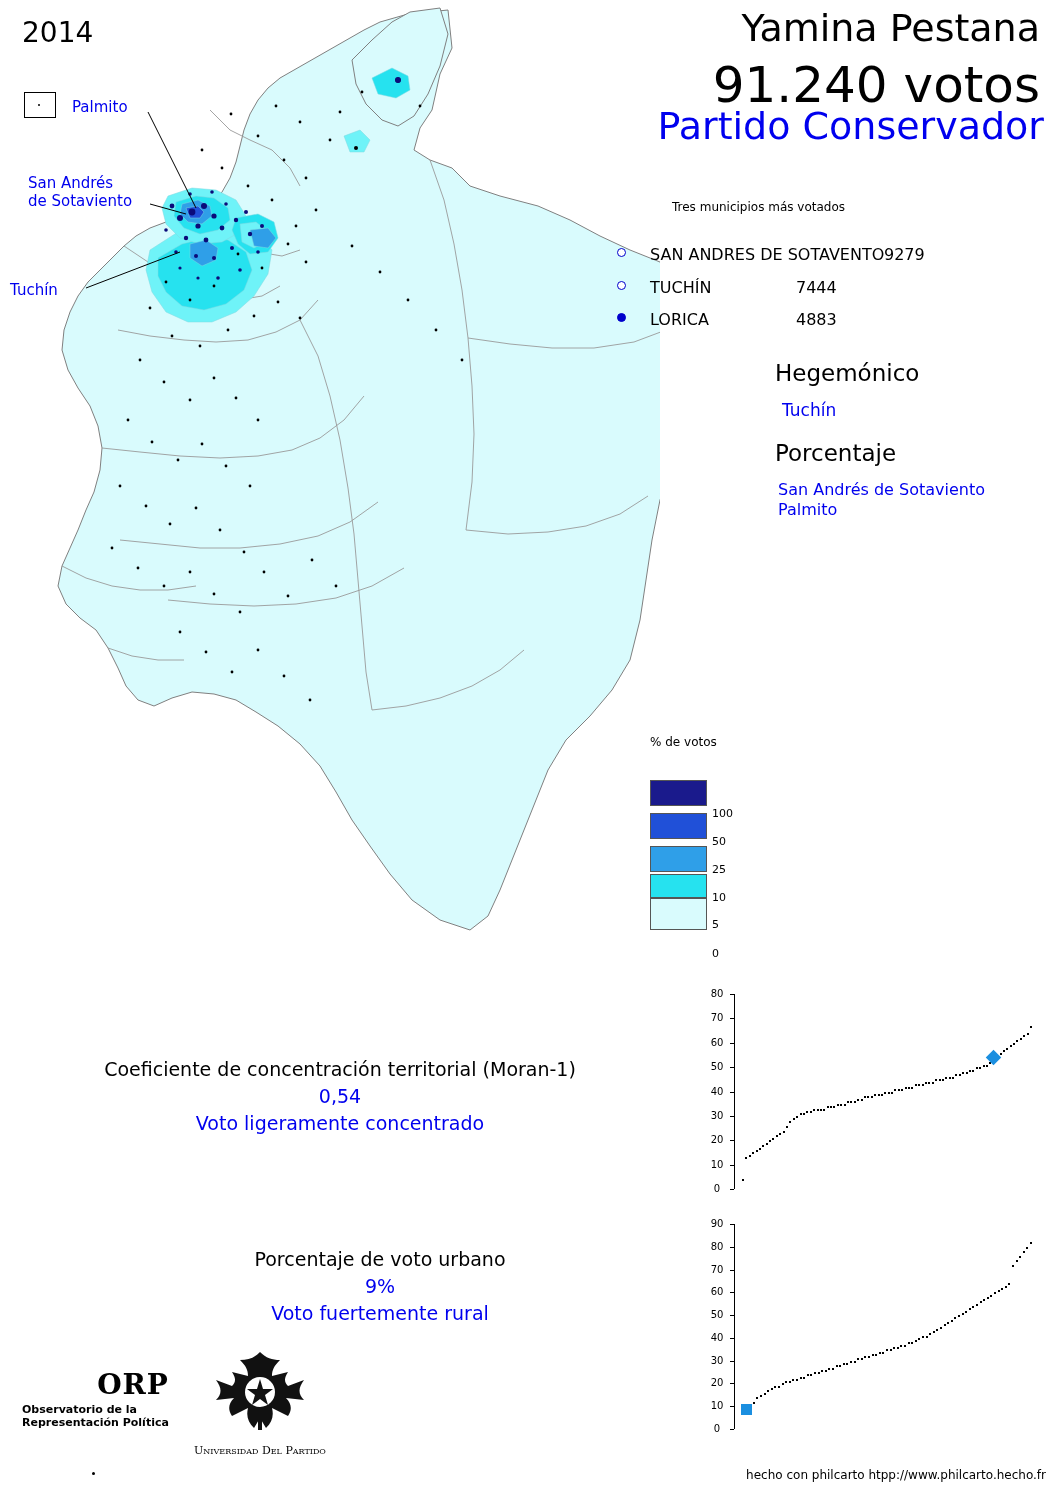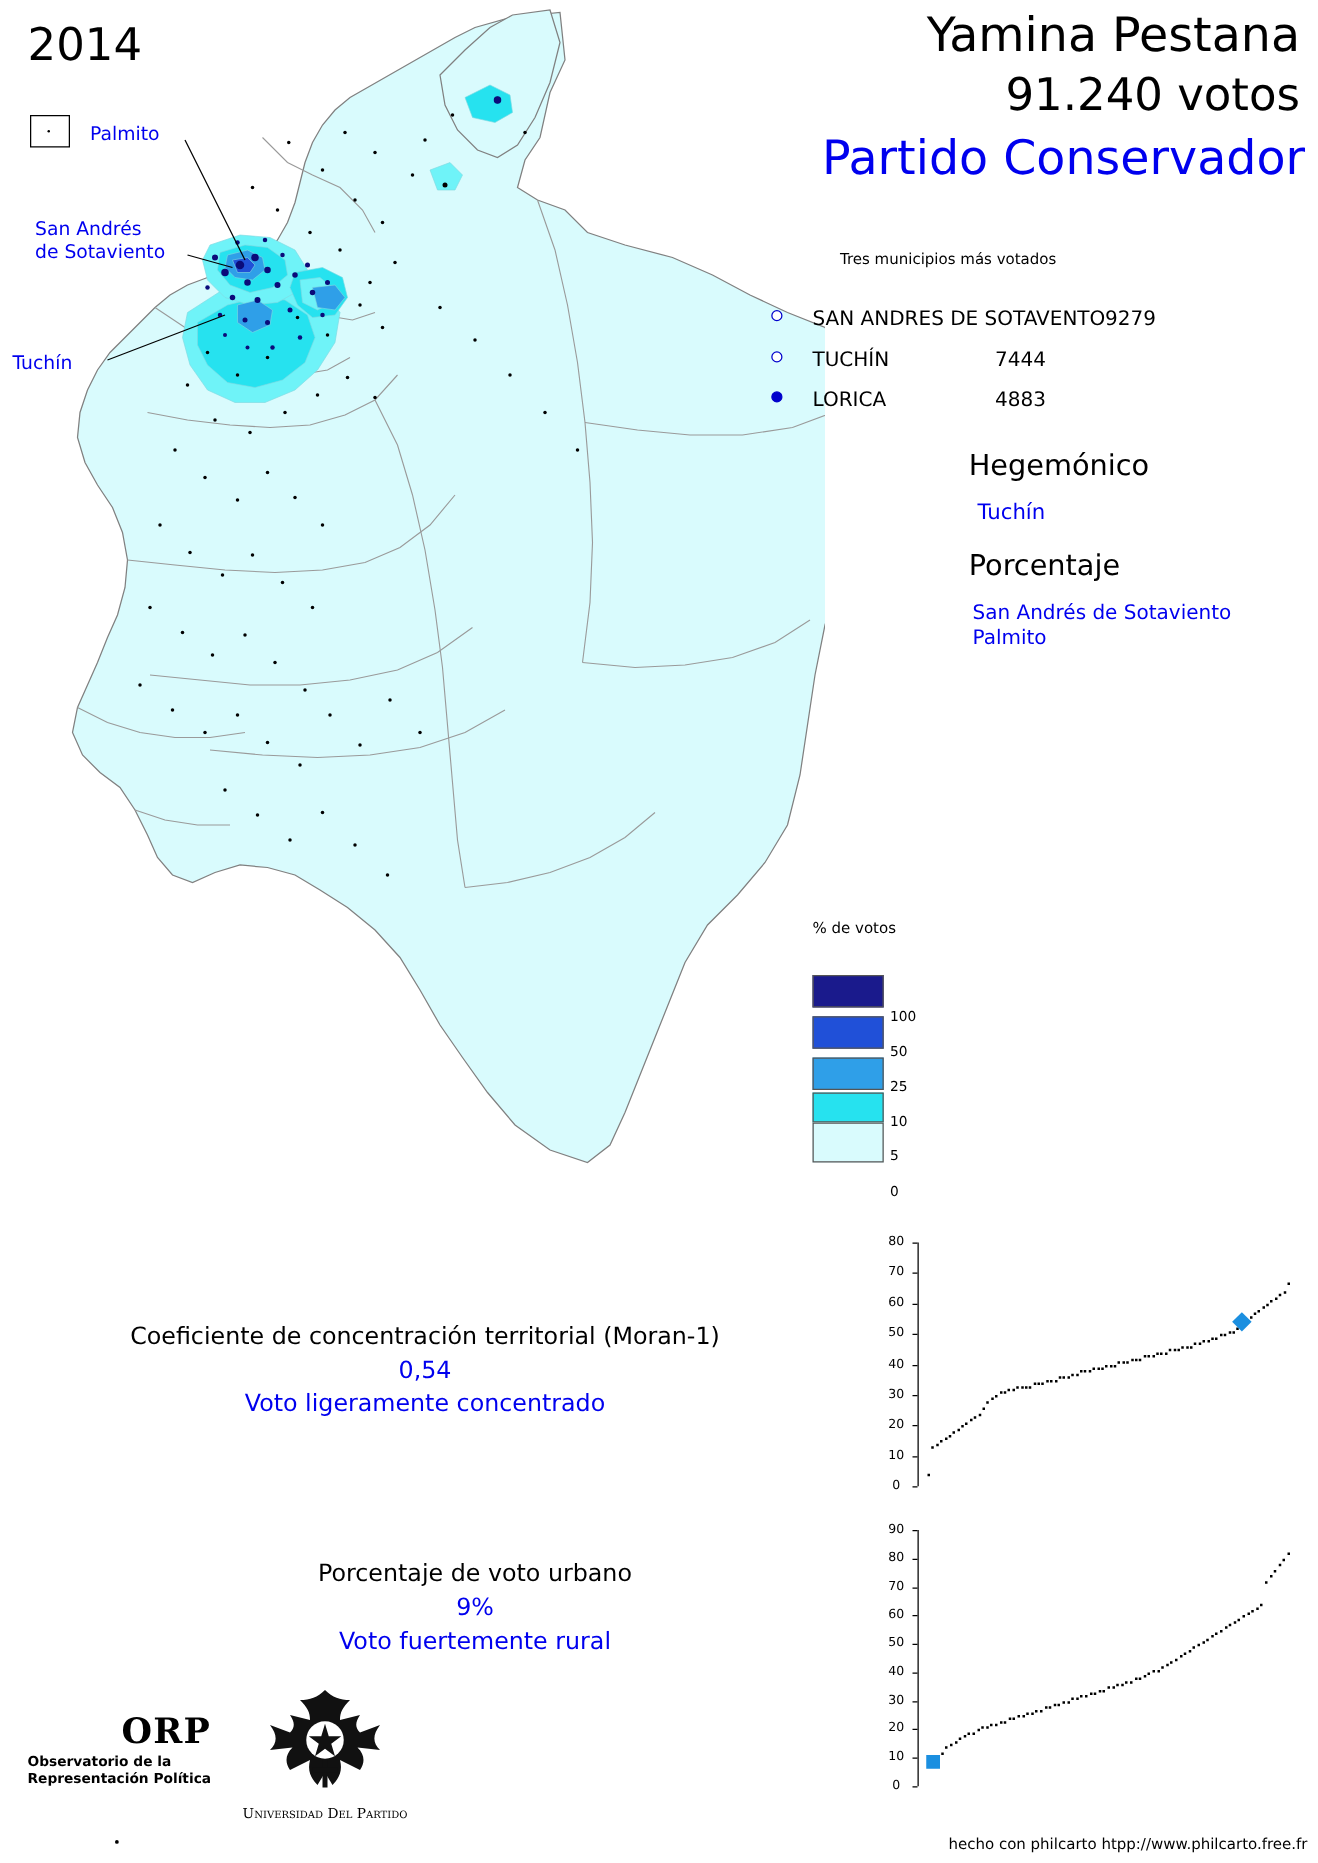--- a/index.html
+++ b/index.html
@@ -6,25 +6,25 @@
   body {
     width:1054px; height:1490px; position:relative;
     background:#ffffff;
     font-family:"DejaVu Sans", sans-serif;
     overflow:hidden;
   }
   .abs { position:absolute; }
 
   
   #year {
-    left:22px; top:16px; font-size:36px; color:#000;
+    left:22px; top:16px; font-size:28px; color:#000;
     font-family:"DejaVu Sans", sans-serif;
   }
   #cand-name { right:14px; top:6px; font-size:38px; color:#000; text-align:right; white-space:nowrap;}
-  #cand-votes { right:14px; top:56px; font-size:36px; color:#000; text-align:center; white-space:nowrap;}
+  #cand-votes { right:14px; top:56px; font-size:50px; color:#000; text-align:center; white-space:nowrap;}
   #cand-party { right:10px; top:104px; font-size:38px; color:#0000ee; text-align:right; white-space:nowrap;}
 
   
   #top3-title { left:672px; top:200px; font-size:12px; color:#000; }
   .top3-mark { position:absolute; left:617px; }
   .circ-o {
     width:7px; height:7px; border:1.4px solid #0000cc; border-radius:50%;
     background:#fff; display:block;
   }
   .circ-f {
@@ -529,21 +529,21 @@
     <div class="pt" style="left: 308.4px; top: 65.2222px;"></div>
     <div class="pt" style="left: 312px; top: 47px;"></div>
     <div class="pt" style="left: 315.6px; top: 42.4444px;"></div>
     <div class="pt" style="left: 319.2px; top: 37.8889px;"></div>
     <div class="pt" style="left: 322.8px; top: 33.3333px;"></div>
     <div class="pt" style="left: 326.4px; top: 28.7778px;"></div>
     <div class="pt" style="left: 330px; top: 24.2222px;"></div>
     <div class="hl" style="width: 11px; height: 11px; background: rgb(27, 143, 224); left: 40.6px; top: 185.5px;"></div>
   </div>
 
-<div class="abs" id="credit">hecho con philcarto htpp://www.philcarto.free.fr</div>
+<div class="abs" id="credit">hecho con philcarto htpp://www.philcarto.hecho.fr</div>
 
 <div class="abs" id="orp">
   <div class="orp-title">ORP</div>
   <div class="orp-sub" style="white-space:pre-line;">Observatorio de la
 Representación Política</div>
 </div>
 <div class="abs" id="ur">
   <svg width="120" height="92" viewBox="0 0 120 92" style="display:block;margin:0 auto;">
     <g fill="#111">
       <path d="M60,4 C66,10 72,12 80,12 C74,18 72,22 72,28 L88,24 C84,30 84,34 88,38 L104,32

